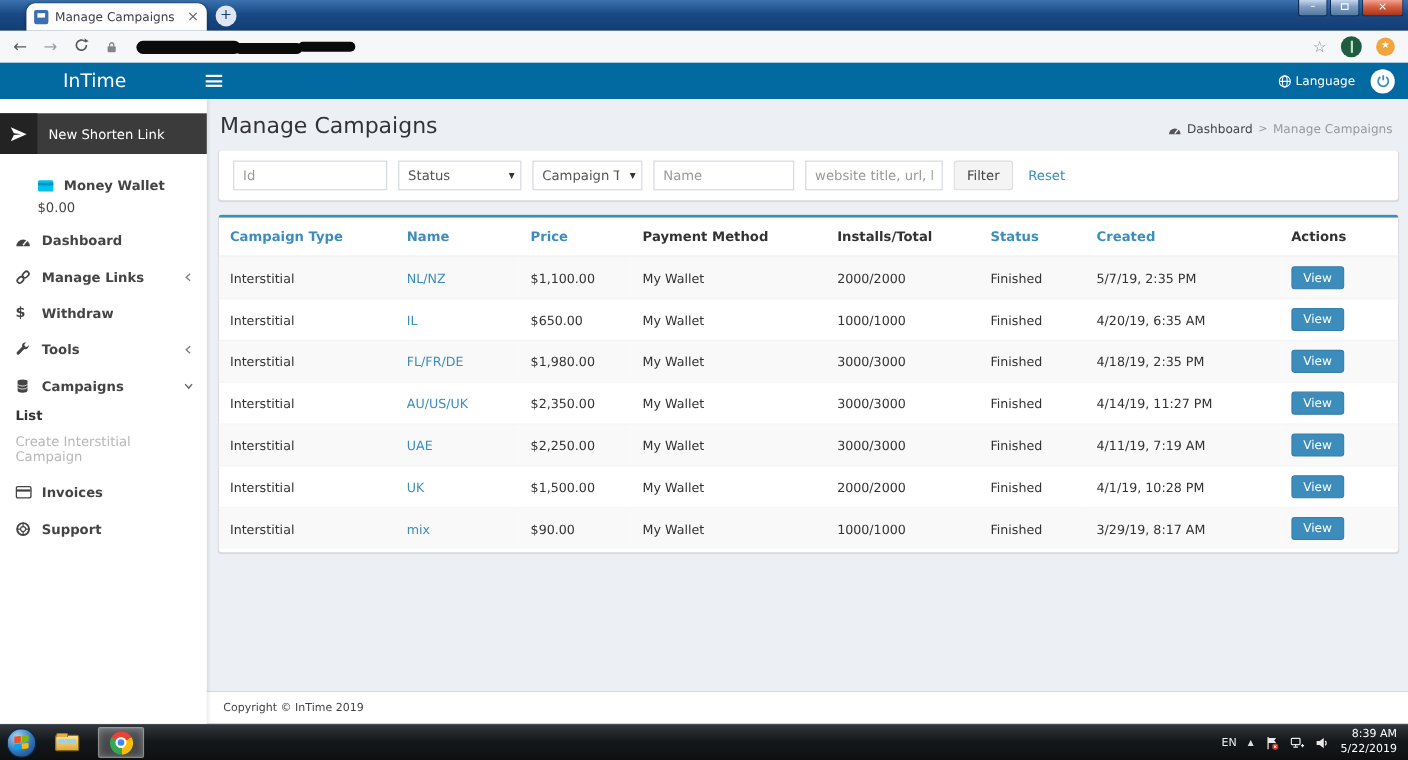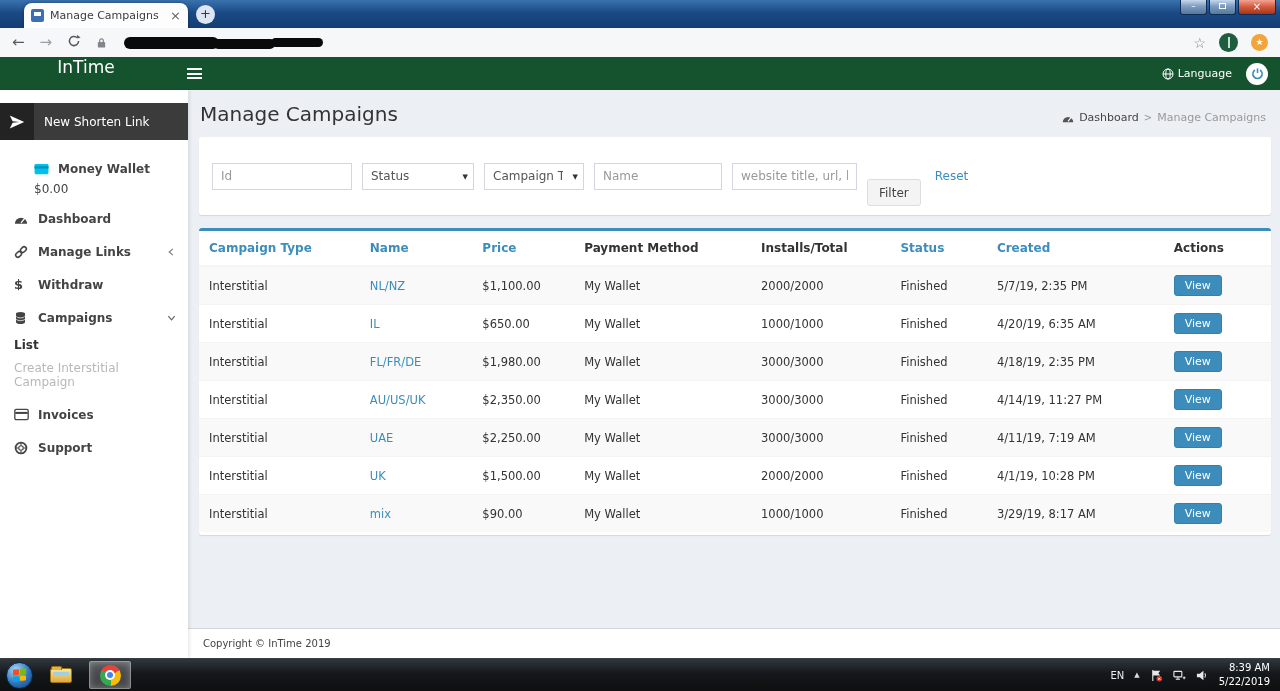--- a/index.html
+++ b/index.html
@@ -37,22 +37,22 @@
   .b2 { width:62px; height:10px; margin-left:-6px; margin-top:3px; }
   .b3 { width:52px; height:9px; margin-left:-4px; }
   .toolbar-right { margin-left:auto; display:flex; align-items:center; gap:13px; }
   .star { font-size:14px; color:#80868b; cursor:pointer; }
   .avatar-green { width:19px; height:19px; border-radius:50%; background:#1f5c40; position:relative; cursor:pointer; }
   .avatar-green::after { content:""; position:absolute; left:8.5px; top:4px; width:2px; height:11px; background:#bfe3c9; }
   .ext-orange { width:17px; height:17px; border-radius:50%; background:#f2a43d; color:#fff; font-size:9px;
     text-align:center; line-height:17px; cursor:pointer; }
 
   
-  .appbar { position:absolute; top:57px; left:0; right:0; height:33px; background:#14532d;
-    display:flex; }
+  .appbar { position:absolute; top:57px; left:0; right:0; height:33px; background:#0369a1;
+    display:flex; align-items:center; }
   .brand { width:172px; text-align:center; color:#fff; font-size:17px; cursor:pointer; }
   .hamburger { width:44px; height:33px; display:flex; flex-direction:column; justify-content:center;
     align-items:center; gap:2.5px; cursor:pointer; }
   .hamburger span { width:15px; height:2px; background:#fff; }
   .appbar-right { margin-left:auto; display:flex; align-items:center; gap:14px; padding-right:12px; }
   .lang { display:flex; align-items:center; gap:4px; color:#fff; font-size:11px; cursor:pointer; }
   .power { width:22px; height:22px; border-radius:50%; background:#fff; display:flex;
     align-items:center; justify-content:center; cursor:pointer; }
 
   
@@ -88,21 +88,21 @@
     padding:9px 13px; display:flex; align-items:center; gap:10px; }
   .f-input { height:27px; border:1px solid #d2d6de; padding:0 8px; font-size:12px; color:#555;
     font-family:inherit; background:#fff; border-radius:0; }
   .f-input::placeholder { color:#999; }
   .f-id { width:140px; } .f-name { width:128px; } .f-web { width:125px; }
   .f-select-wrap { position:relative; }
   select.f-input { appearance:none; -webkit-appearance:none; -moz-appearance:none; padding-right:20px; color:#555; }
   .f-status { width:112px; } .f-type { width:100px; }
   .caret { position:absolute; right:6px; top:10px; font-size:7px; color:#333; pointer-events:none; }
   .filter-btn { height:27px; padding:0 11px; background:#f4f4f4; border:1px solid #ddd; border-radius:3px;
-    font-size:12px; color:#444; font-family:inherit; cursor:pointer;margin-top:33px; }
+    font-size:12px; color:#444; font-family:inherit; cursor:pointer; }
   .reset-link { font-size:12px; color:#3c8dbc; text-decoration:none; margin-left:4px; cursor:pointer; }
 
   .table-panel { margin:13px 9px 0 11px; background:#fff; border-top:3px solid #3c8dbc; border-radius:3px;
     box-shadow:0 1px 1px rgba(0,0,0,.1); padding-bottom:3px; }
   table { width:100%; border-collapse:collapse; }
   th { text-align:left; padding:10px; font-size:12px; color:#333; border-bottom:2px solid #f4f4f4; }
   th.sortable { color:#3c8dbc; cursor:pointer; }
   td { padding:8px 10px; color:#333; border-top:1px solid #f4f4f4; font-size:11.5px; }
   tbody tr:nth-child(odd) { background:#f9f9f9; }
   td.link { color:#3c8dbc; cursor:pointer; }
@@ -263,20 +263,33 @@
                 <polyline points="6.5,1.5 2.5,5 6.5,8.5" fill="none" stroke="#808080" stroke-width="1.4"></polyline>
               </svg>
           </span>
         </div>
 
         <div class="menu-item">
           <span class="mi-icon dollar-glyph">$</span>
           <span class="mi-label">Withdraw</span>
         </div>
 
+        <div class="menu-item">
+          <span class="mi-icon">
+            <svg width="14" height="14" viewBox="0 0 16 16">
+                <path d="M13.8 3a3.5 3.5 0 0 1-4.5 4.1L4 12.5a1.6 1.6 0 1 1-2.3-2.3L7 4.9A3.5 3.5 0 0 1 11.1.4L9.3 2.2l.5 2.3 2.3.5z" fill="#444"></path>
+              </svg>
+          </span>
+          <span class="mi-label">Tools</span>
+          <span class="chev">
+            <svg width="9" height="10" viewBox="0 0 10 10">
+                <polyline points="6.5,1.5 2.5,5 6.5,8.5" fill="none" stroke="#808080" stroke-width="1.4"></polyline>
+              </svg>
+          </span>
+        </div>
 
         <div class="menu-item">
           <span class="mi-icon">
             <svg width="13" height="14" viewBox="0 0 16 16">
                 <ellipse cx="8" cy="2.6" rx="5.5" ry="2.1" fill="#444"></ellipse>
                 <path d="M2.5 2.6v10.6c0 1.2 2.5 2.2 5.5 2.2s5.5-1 5.5-2.2V2.6z" fill="#444"></path>
                 <path d="M2.7 6c.4 1 2.7 1.9 5.3 1.9S12.9 7 13.3 6" fill="none" stroke="#fff" stroke-width="0.9"></path>
                 <path d="M2.7 9.4c.4 1 2.7 1.9 5.3 1.9s4.9-.9 5.3-1.9" fill="none" stroke="#fff" stroke-width="0.9"></path>
               </svg>
           </span>

